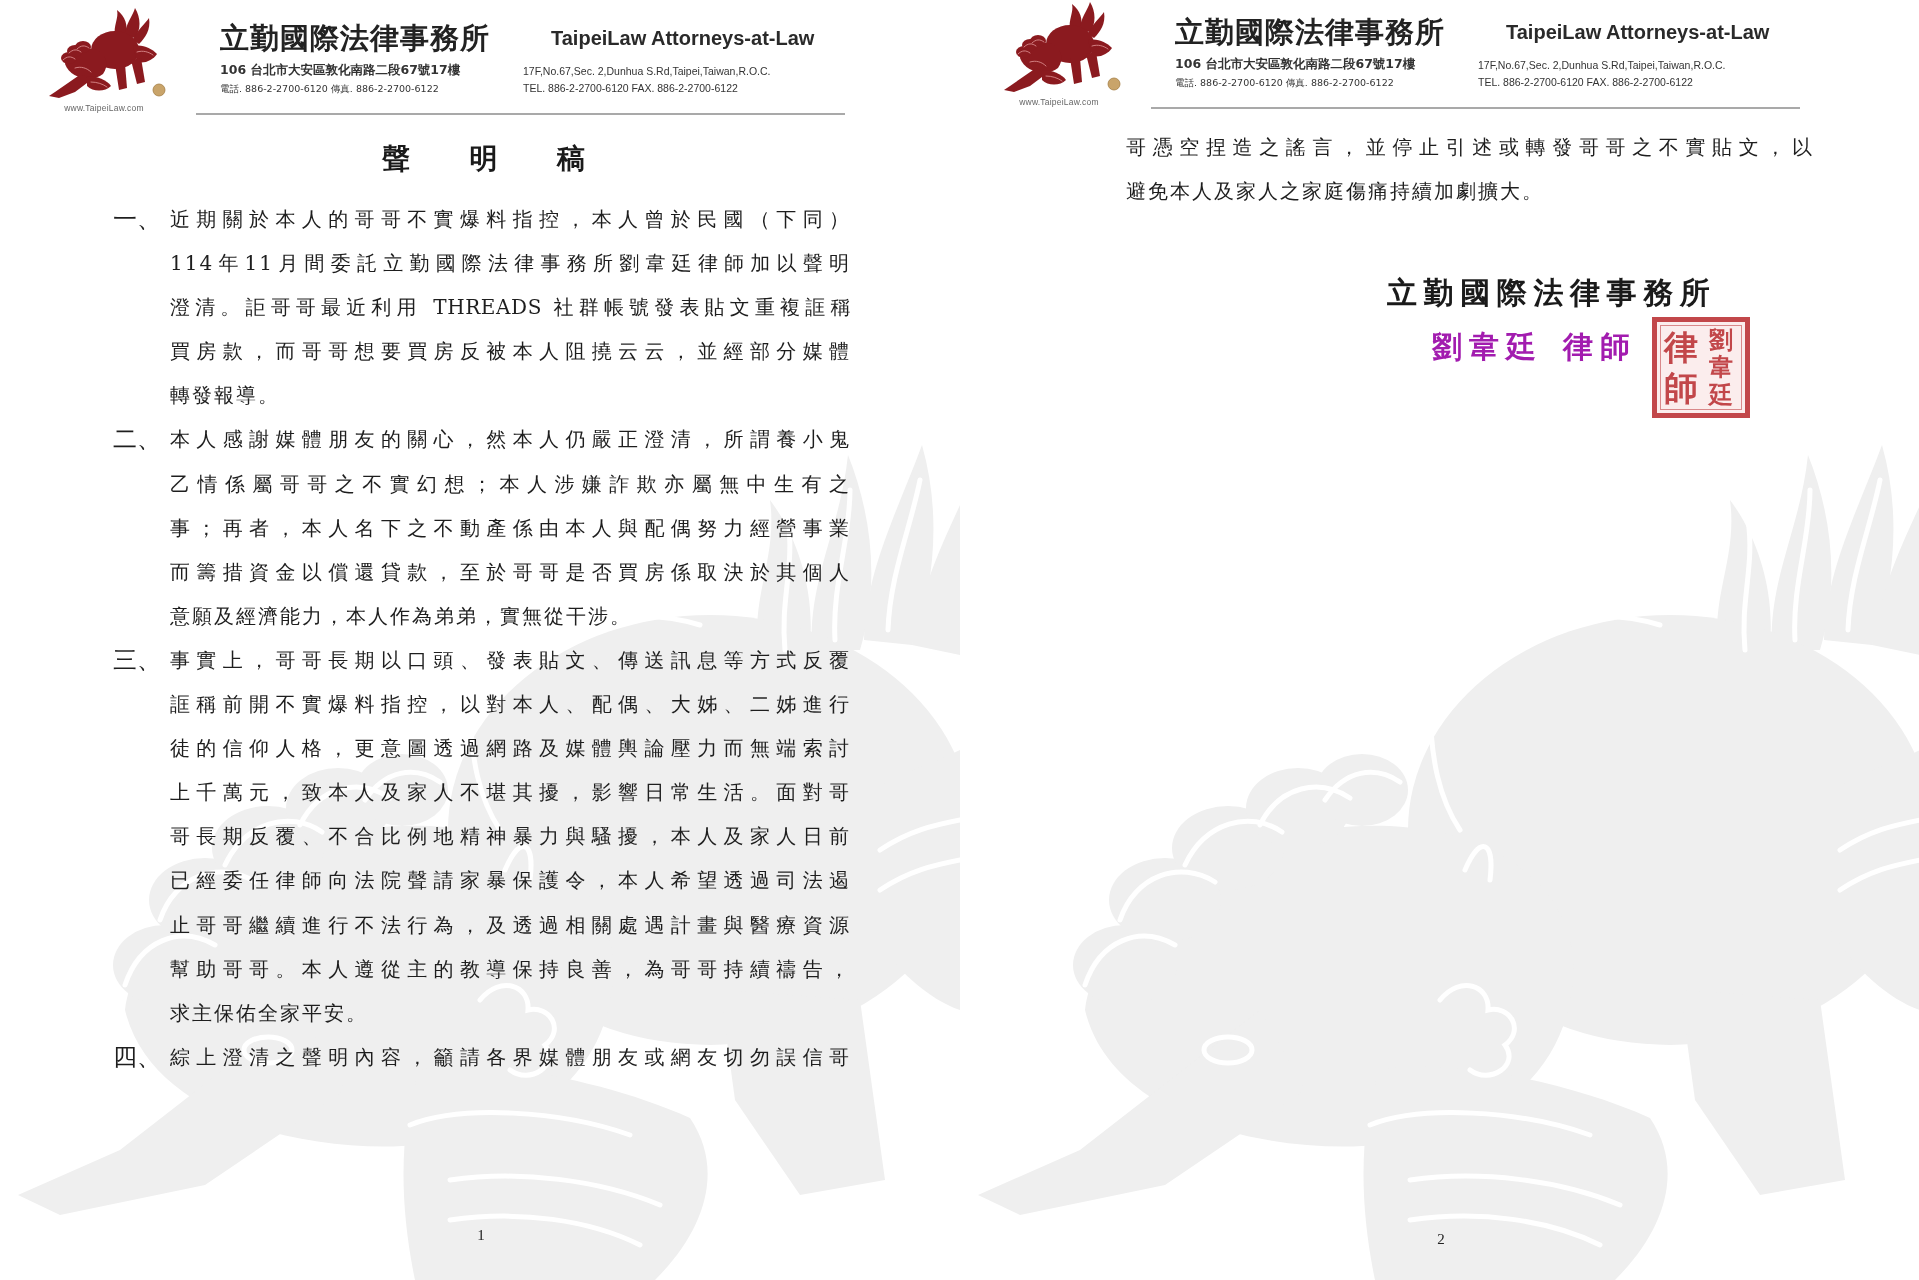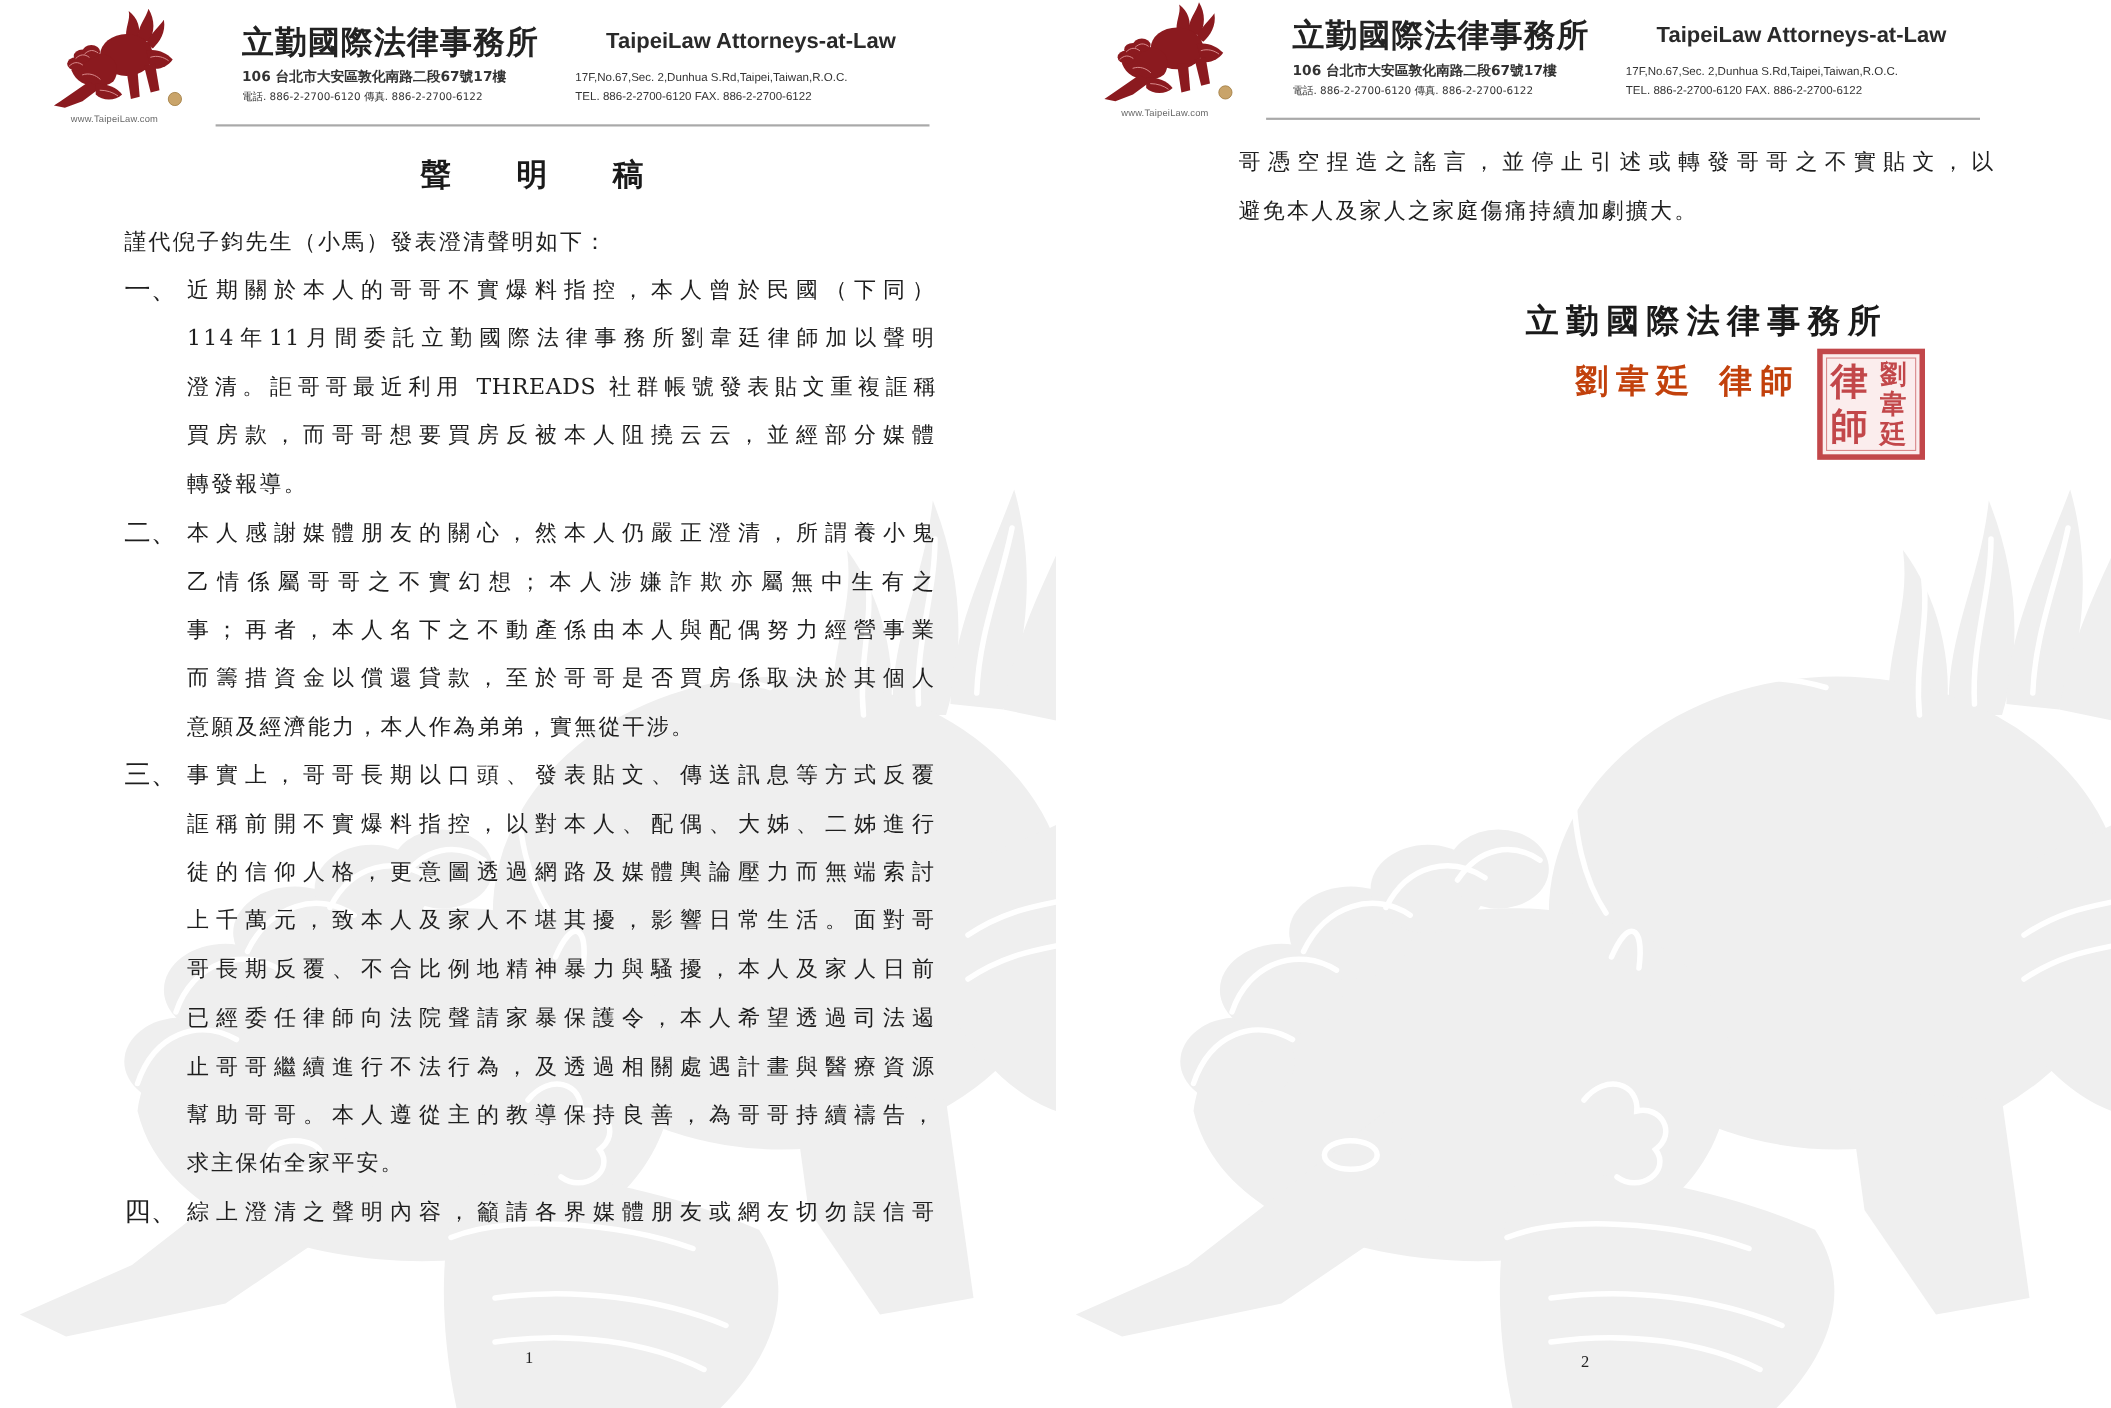--- a/index.html
+++ b/index.html
@@ -48,21 +48,21 @@
   .line.tight { letter-spacing: 0.6px; }
   .item { display: flex; }
   .marker { flex: none; width: 57px; height: 44.1px; line-height: 44.1px; font-size: 24px; color: #1e1e1e; }
   .lines { width: 681px; }
   #page2 .lines { width: 688px; }
 
   
   .sig-firm { position: absolute; left: 427px; top: 275px; font-size: 30px; font-weight: bold;
               letter-spacing: 6.6px; line-height: 36px; white-space: nowrap; z-index: 2; color: #1a1a1a; }
   .sig-lawyer { position: absolute; left: 472px; top: 329px; font-size: 30px; font-weight: bold;
-                letter-spacing: 7px; line-height: 36px; white-space: nowrap; z-index: 2; color: #c2410c; }
+                letter-spacing: 7px; line-height: 36px; white-space: nowrap; z-index: 2; color: #a21caf; }
   .sig-lawyer .gap { display: inline-block; width: 20px; }
   .seal { position: absolute; left: 692px; top: 317px; width: 98px; height: 101px; box-sizing: border-box;
           border: 5px solid #c2474a; background: #fbeded; z-index: 3; display: flex;
           padding: 3px; gap: 2px; }
   .seal-inner { flex: 1; display: flex; border: 1px solid #d9888a; }
   .seal-col { flex: 1; display: flex; flex-direction: column; align-items: center; justify-content: space-around;
               color: #c2474a; font-weight: bold; line-height: 1; }
   .seal-col.left span { font-size: 34px; }
   .seal-col.right span { font-size: 24px; }
 
@@ -159,21 +159,20 @@
     <div class="lh-addr-zh">106  台北市大安區敦化南路二段67號17樓</div>
     <div class="lh-tel-zh">電話. 886-2-2700-6120  傳真. 886-2-2700-6122</div>
     <div class="lh-addr-en">17F,No.67,Sec. 2,Dunhua S.Rd,Taipei,Taiwan,R.O.C.</div>
     <div class="lh-tel-en">TEL. 886-2-2700-6120  FAX. 886-2-2700-6122</div>
     <div class="lh-rule"></div>
   </div>
 
   <div class="doc-title">聲明稿</div>
 
   <div class="body-flow">
-    <div class="line">謹代倪子鈞先生（小馬）發表澄清聲明如下：</div>
 
     <div class="item">
       <div class="marker">一、</div>
       <div class="lines">
         <div class="line j">近期關於本人的哥哥不實爆料指控，本人曾於民國（下同）</div>
         <div class="line j">114年11月間委託立勤國際法律事務所劉韋廷律師加以聲明</div>
         <div class="line j tight">澄清。詎哥哥最近利用 THREADS 社群帳號發表貼文重複誆稱</div>
         <div class="line j">買房款，而哥哥想要買房反被本人阻撓云云，並經部分媒體</div>
         <div class="line">轉發報導。</div>
       </div>

